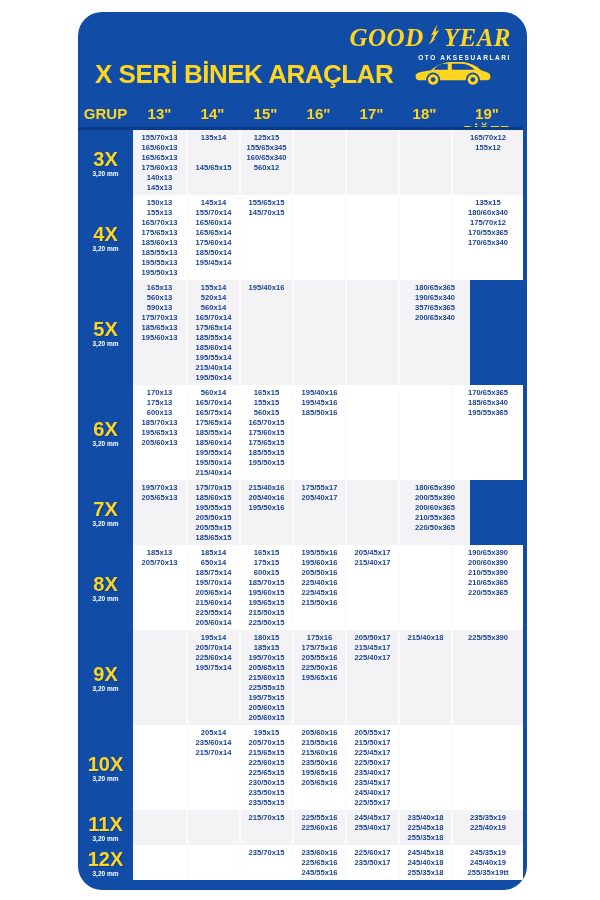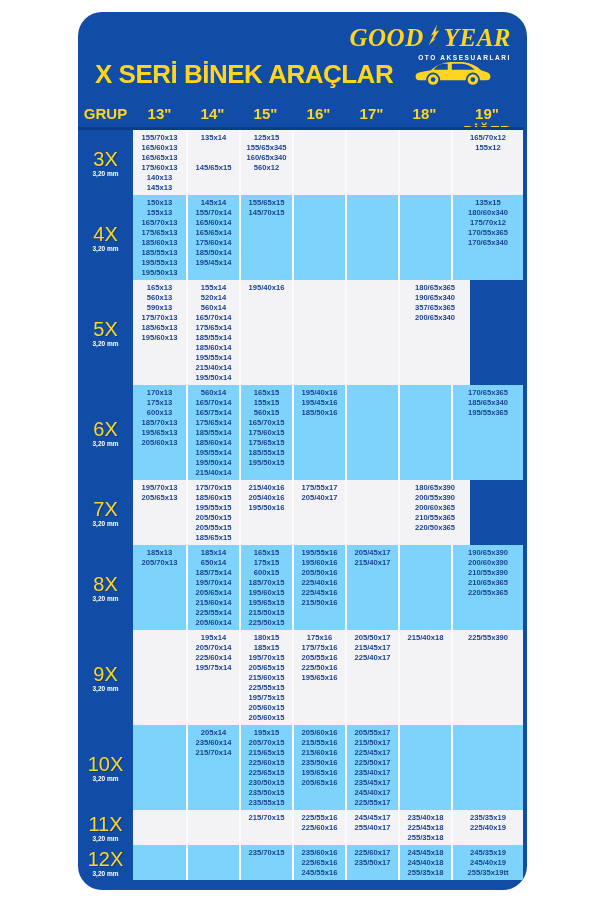--- a/index.html
+++ b/index.html
@@ -25,27 +25,27 @@
   .title{font-size:26px;font-weight:bold;color:#ffd520;letter-spacing:-.5px;white-space:nowrap}
   
   .hdr{position:absolute;left:0;top:93px;display:flex;color:#ffd520;font-weight:bold;font-size:15px}
   .hdr .grp-h{width:55px;text-align:center}
   .hdr .col-h{width:53px;text-align:center}
   .hdr .col-h.wide{width:72px}
   
   .table{position:absolute;left:0;top:115px;width:445px;border-top:3px solid #0a3c8c}
   .row{display:flex}
   .grp{width:55px;display:flex;flex-direction:column;align-items:center;justify-content:center;flex:0 0 55px}
-  .grp-name{font-size:20px;font-weight:normal;color:#ffd520;line-height:20px;text-shadow:1px 1px 0 #0a3c8c}
+  .grp-name{font-size:20px;font-weight:bold;color:#ffd520;line-height:20px;text-shadow:1px 1px 0 #0a3c8c}
   .grp-gauge{font-size:6.5px;color:#ffffff;font-weight:bold;margin-top:1px}
   .cell{width:53px;flex:0 0 53px;box-sizing:border-box;border-left:2px solid #fbfbfd;padding:3px 0 2px}
   .cell.wide{width:72px;flex:0 0 72px}
   .row .cell:nth-child(2){border-left:none}
   .row.light .cell{background:#f3f3f5}
-  .row.dark .cell{background:#7dd3fc}
+  .row.dark .cell{background:#ffffff}
   .ln{height:10px;line-height:10px;font-size:7.6px;font-weight:bold;color:#1c4390;text-align:center;white-space:nowrap}
 </style>
 </head>
 <body>
 
 <div class="panel">
 
   <div class="logo">
     <div class="logo-text">
       <span>GOOD</span>

